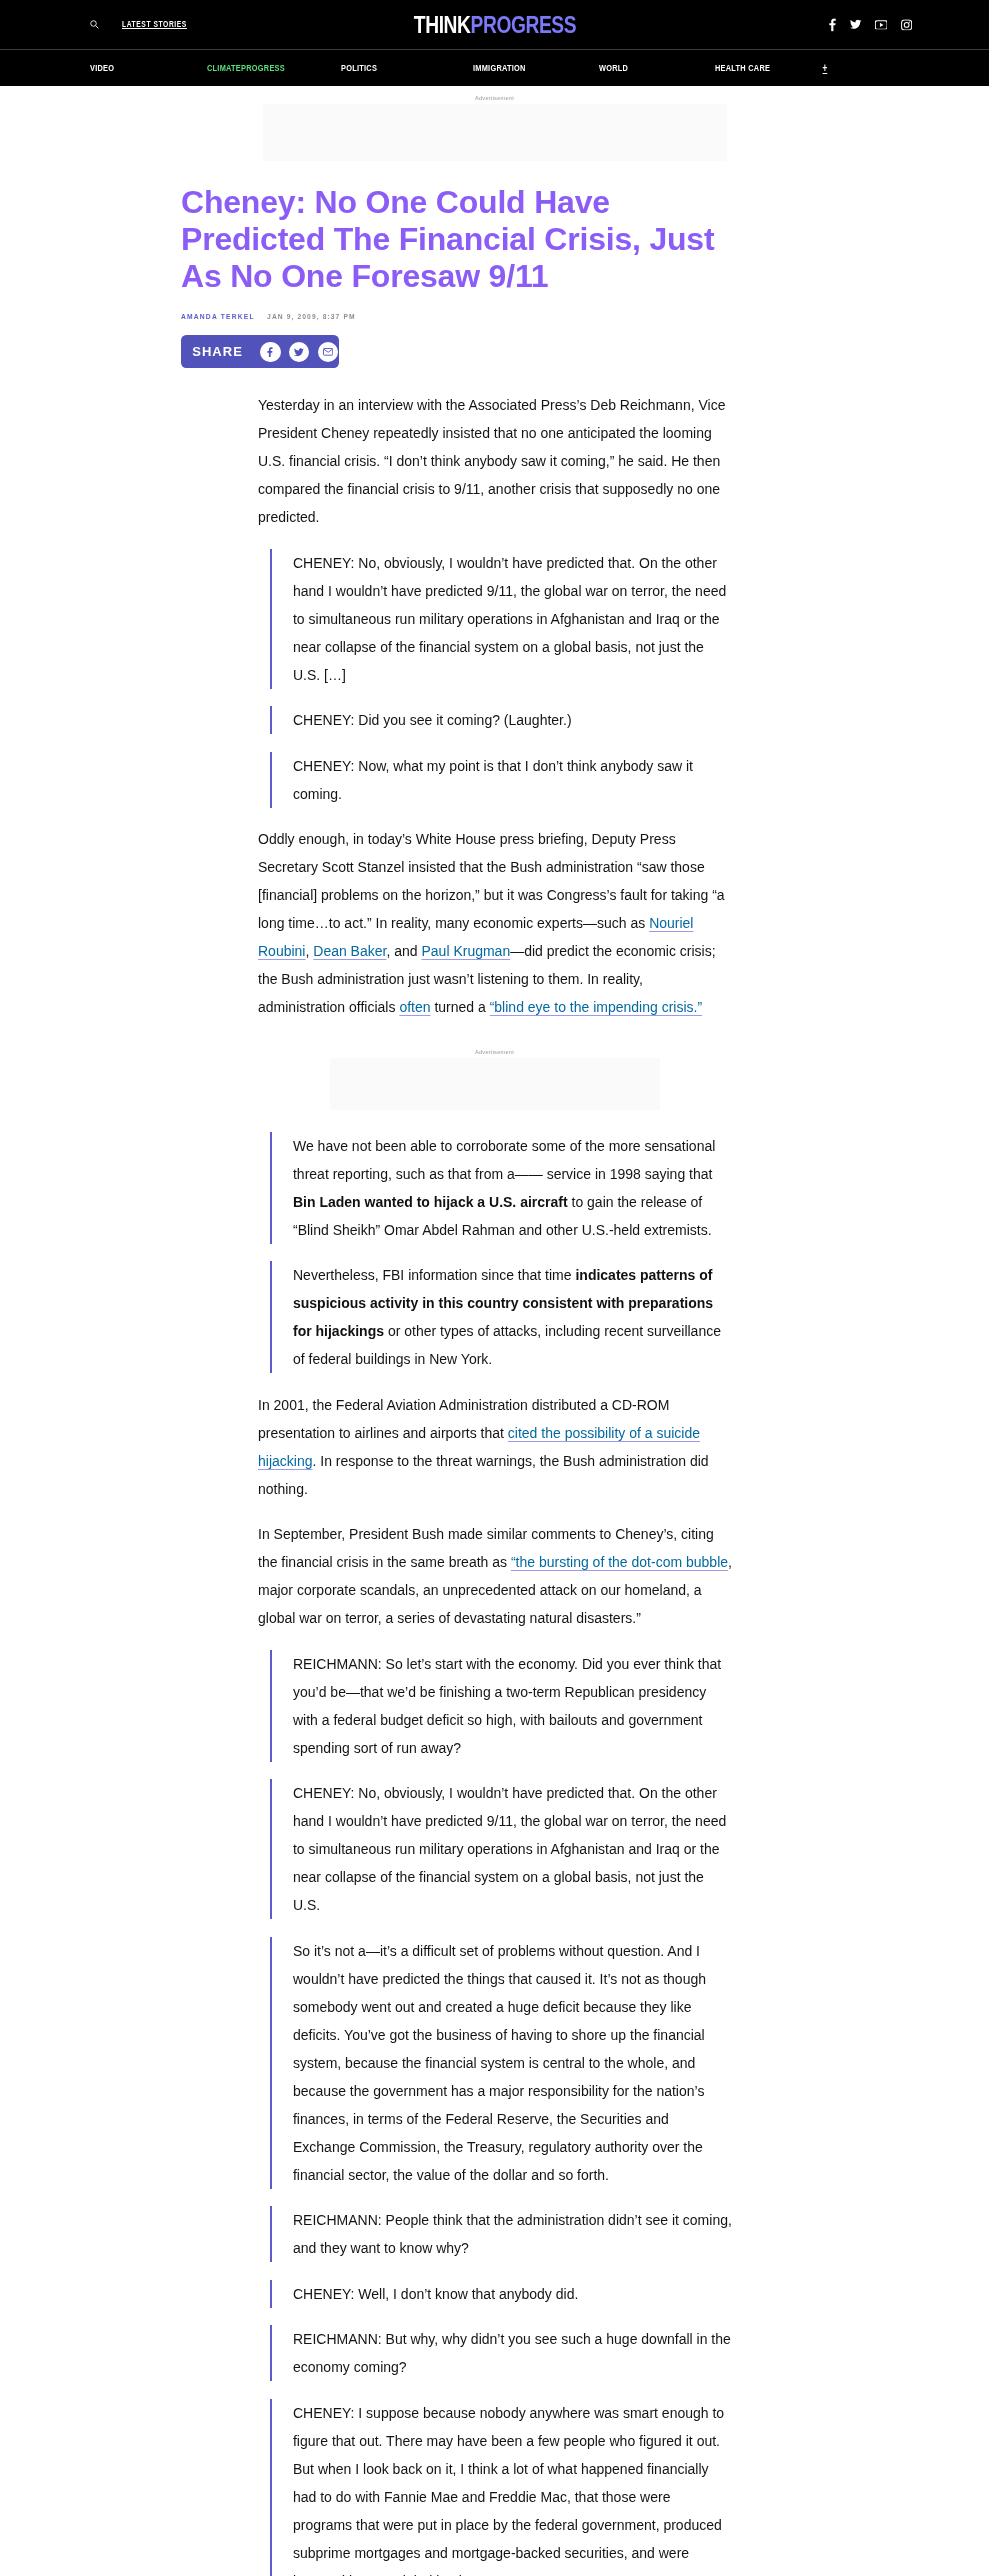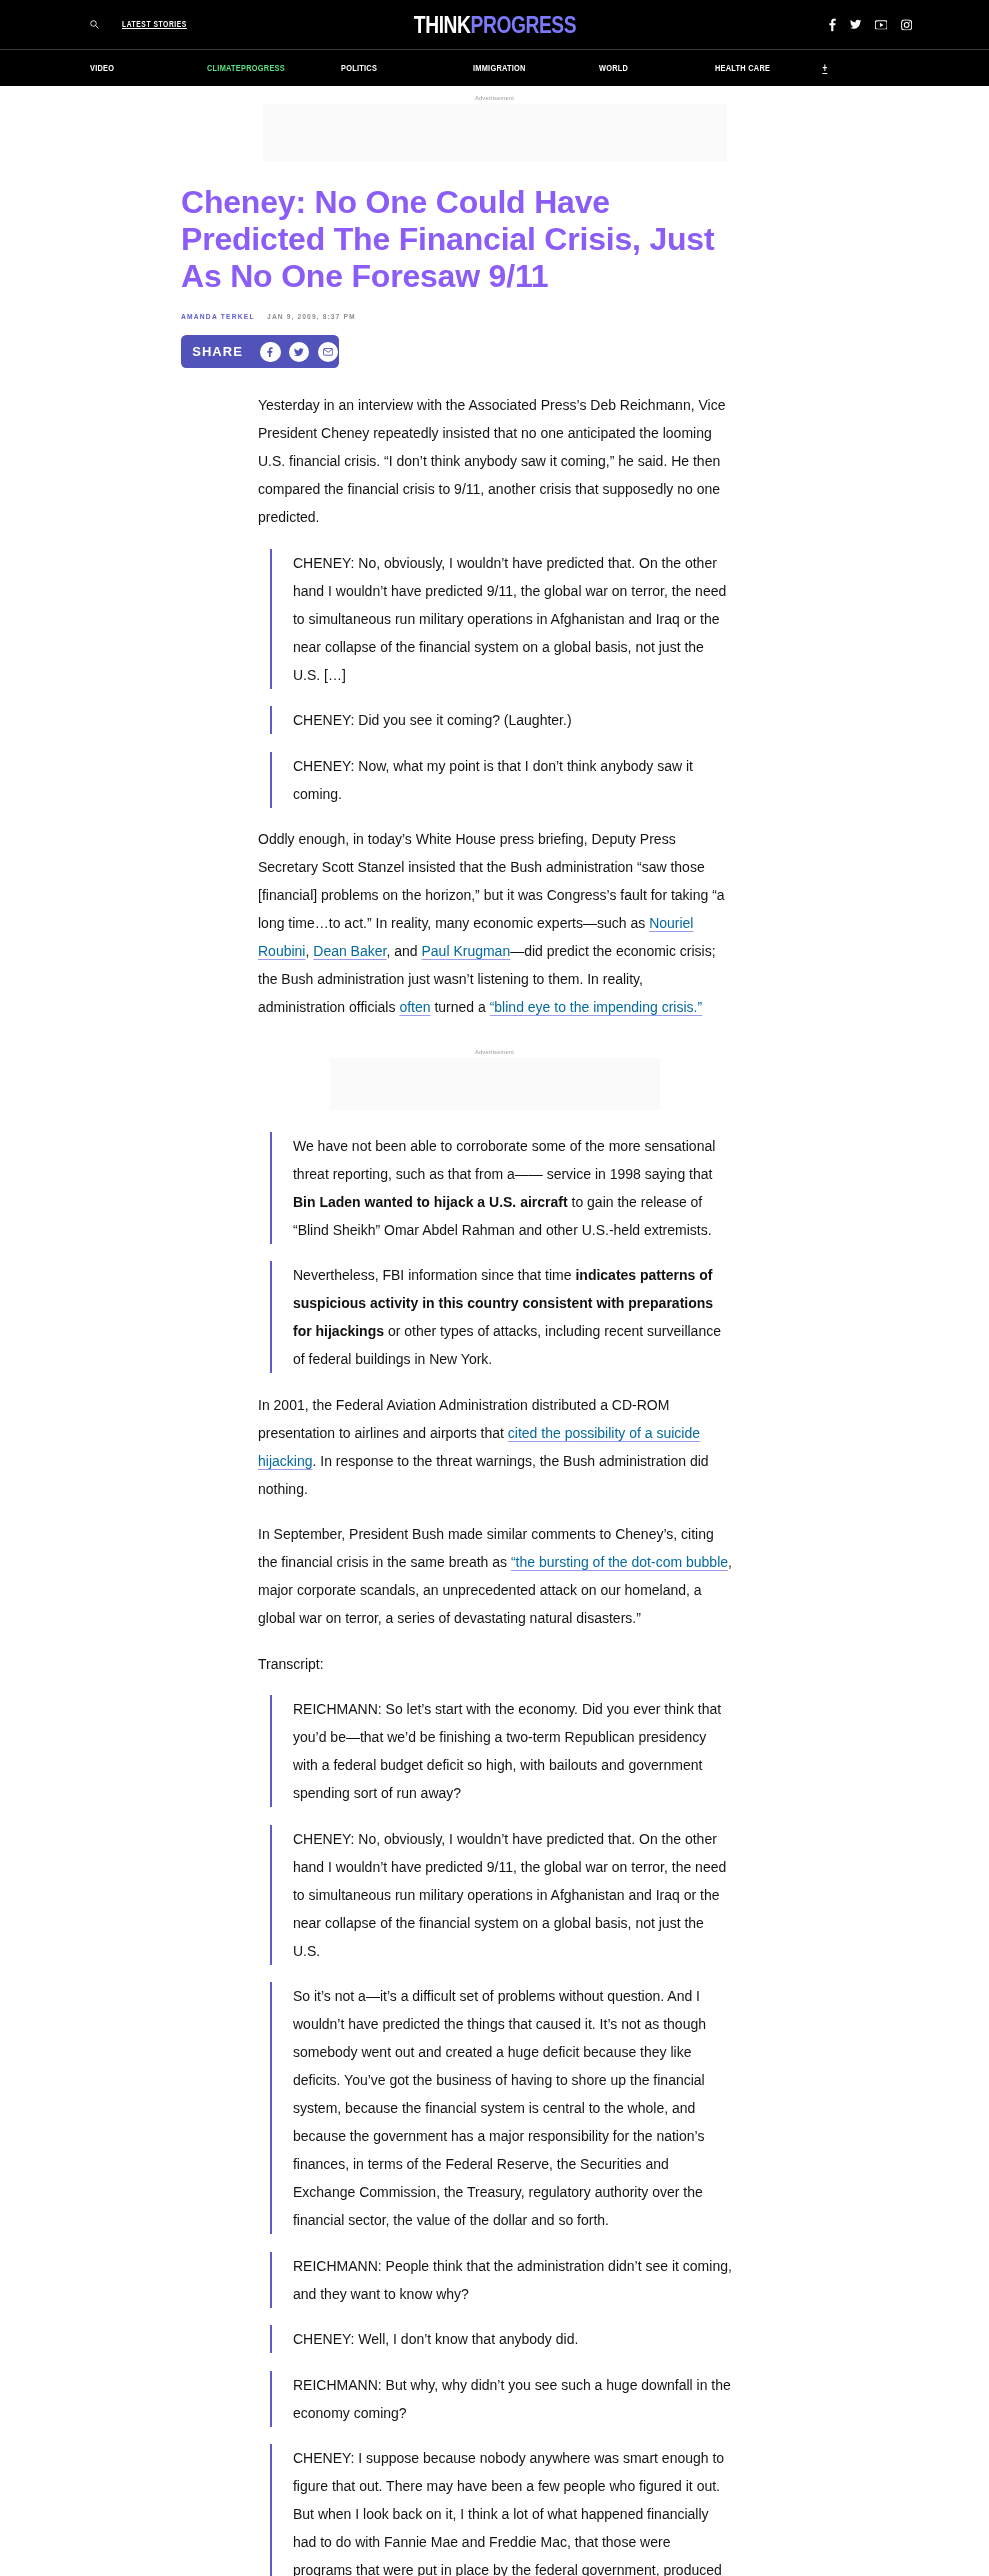--- a/index.html
+++ b/index.html
@@ -366,21 +366,20 @@
     </blockquote>
 
     <blockquote>
       <p><span>Nevertheless, FBI information since that time </span><b>indicates patterns of suspicious activity in this country consistent with preparations for hijackings</b><span> or other types of attacks, including recent surveillance of federal buildings in New York.</span></p>
     </blockquote>
 
     <p><span>In 2001, the Federal Aviation Administration distributed a CD-ROM presentation to airlines and airports that </span><a href="#">cited the possibility of a suicide hijacking</a><span>. In response to the threat warnings, the Bush administration did nothing.</span></p>
 
     <p><span>In September, President Bush made similar comments to Cheney’s, citing the financial crisis in the same breath as </span><a href="#">“the bursting of the dot-com bubble</a><span>, major corporate scandals, an unprecedented attack on our homeland, a global war on terror, a series of devastating natural disasters.”</span></p>
 
-    <p>Transcript:</p>
 
     <blockquote>
         <p>REICHMANN: So let’s start with the economy. Did you ever think that you’d be—that we’d be finishing a two-term Republican presidency with a federal budget deficit so high, with bailouts and government spending sort of run away?</p>
       </blockquote>
     <blockquote>
         <p>CHENEY: No, obviously, I wouldn’t have predicted that. On the other hand I wouldn’t have predicted 9/11, the global war on terror, the need to simultaneous run military operations in Afghanistan and Iraq or the near collapse of the financial system on a global basis, not just the U.S.</p>
       </blockquote>
     <blockquote>
         <p>So it’s not a—it’s a difficult set of problems without question. And I wouldn’t have predicted the things that caused it. It’s not as though somebody went out and created a huge deficit because they like deficits. You’ve got the business of having to shore up the financial system, because the financial system is central to the whole, and because the government has a major responsibility for the nation’s finances, in terms of the Federal Reserve, the Securities and Exchange Commission, the Treasury, regulatory authority over the financial sector, the value of the dollar and so forth.</p>
       </blockquote>

